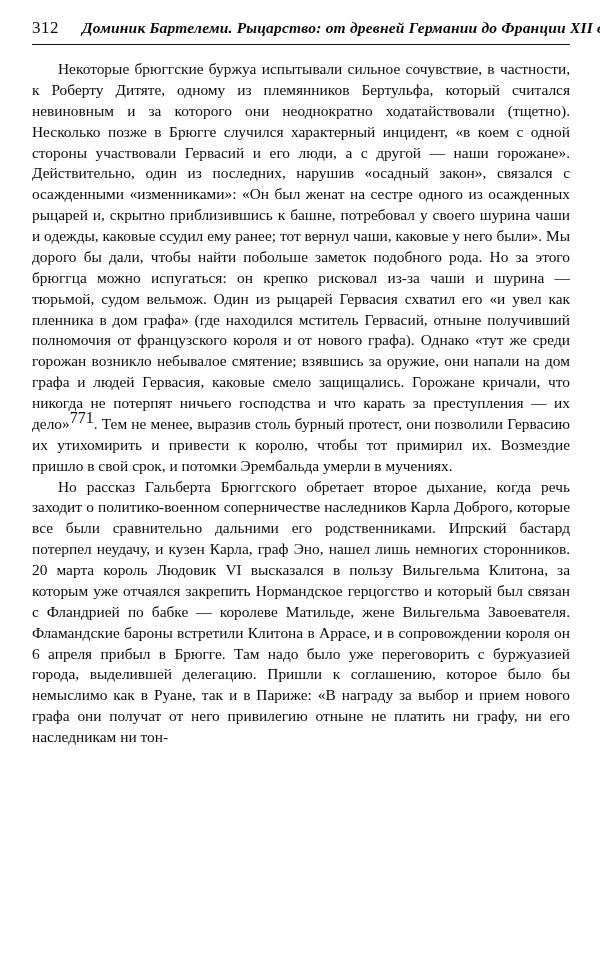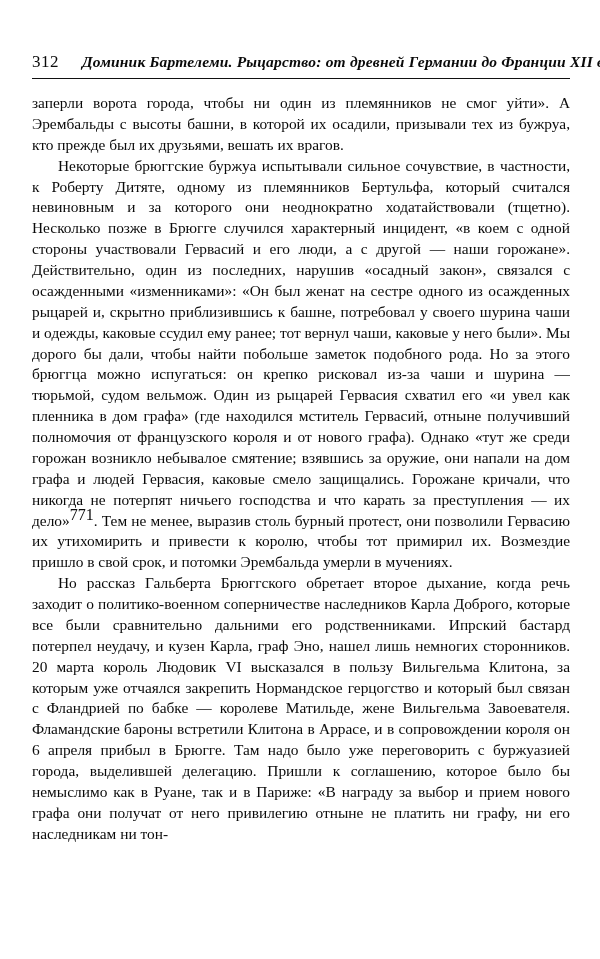--- a/index.html
+++ b/index.html
@@ -20,21 +20,20 @@
     height: 959px;
     box-sizing: border-box;
     padding: 18px 30px 0 32px;
   }
   .header {
     display: flex;
     align-items: baseline;
     justify-content: flex-start;
     gap: 18px;
     font-family: "Liberation Serif", serif;
-    margin-top: 34px;
   }
   .page-number {
     font-size: 17px;
     font-weight: normal;
     letter-spacing: 0.5px;
     min-width: 32px;
   }
   .header-title {
     font-size: 15.5px;
     font-weight: bold;
@@ -74,18 +73,17 @@
 <div class="page">
 
   <div class="header">
     <span class="page-number">312</span>
     <span class="header-title">Доминик Бартелеми. Рыцарство: от древней Германии до Франции XII в.</span>
   </div>
 
   <hr class="rule">
 
   <div class="body-text">
-    <p class="noindent">заперли ворота города, чтобы ни один из племянников не смог уйти». А Эрембальды с высоты башни, в которой их осадили, призывали тех из бужруа, кто прежде был их друзьями, вешать их врагов.</p>
     <p><span>Некоторые брюггские буржуа испытывали сильное сочувствие, в частности, к Роберту Дитяте, одному из племянников Бертульфа, который считался невиновным и за которого они неоднократно ходатайствовали (тщетно). Несколько позже в Брюгге случился характерный инцидент, «в коем с одной стороны участвовали Гервасий и его люди, а с другой — наши горожане». Действительно, один из последних, нарушив «осадный закон», связался с осажденными «изменниками»: «Он был женат на сестре одного из осажденных рыцарей и, скрытно приблизившись к башне, потребовал у своего шурина чаши и одежды, каковые ссудил ему ранее; тот вернул чаши, каковые у него были». Мы дорого бы дали, чтобы найти побольше заметок подобного рода. Но за этого брюггца можно испугаться: он крепко рисковал из-за чаши и шурина — тюрьмой, судом вельмож. Один из рыцарей Гервасия схватил его «и увел как пленника в дом графа» (где находился мститель Гервасий, отныне получивший полномочия от французского короля и от нового графа). Однако «тут же среди горожан возникло небывалое смятение; взявшись за оружие, они напали на дом графа и людей Гервасия, каковые смело защищались. Горожане кричали, что никогда не потерпят ничьего господства и что карать за преступления — их дело»</span><sup>771</sup><span>. Тем не менее, выразив столь бурный протест, они позволили Гервасию их утихомирить и привести к королю, чтобы тот примирил их. Возмездие пришло в свой срок, и потомки Эрембальда умерли в мучениях.</span></p>
     <p>Но рассказ Гальберта Брюггского обретает второе дыхание, когда речь заходит о политико-военном соперничестве наследников Карла Доброго, которые все были сравнительно дальними его родственниками. Ипрский бастард потерпел неудачу, и кузен Карла, граф Эно, нашел лишь немногих сторонников. 20 марта король Людовик VI высказался в пользу Вильгельма Клитона, за которым уже отчаялся закрепить Нормандское герцогство и который был связан с Фландрией по бабке — королеве Матильде, жене Вильгельма Завоевателя. Фламандские бароны встретили Клитона в Аррасе, и в сопровождении короля он 6 апреля прибыл в Брюгге. Там надо было уже переговорить с буржуазией города, выделившей делегацию. Пришли к соглашению, которое было бы немыслимо как в Руане, так и в Париже: «В награду за выбор и прием нового графа они получат от него привилегию отныне не платить ни графу, ни его наследникам ни тон-</p>
   </div>
 
 </div>
 
 </body></html>

